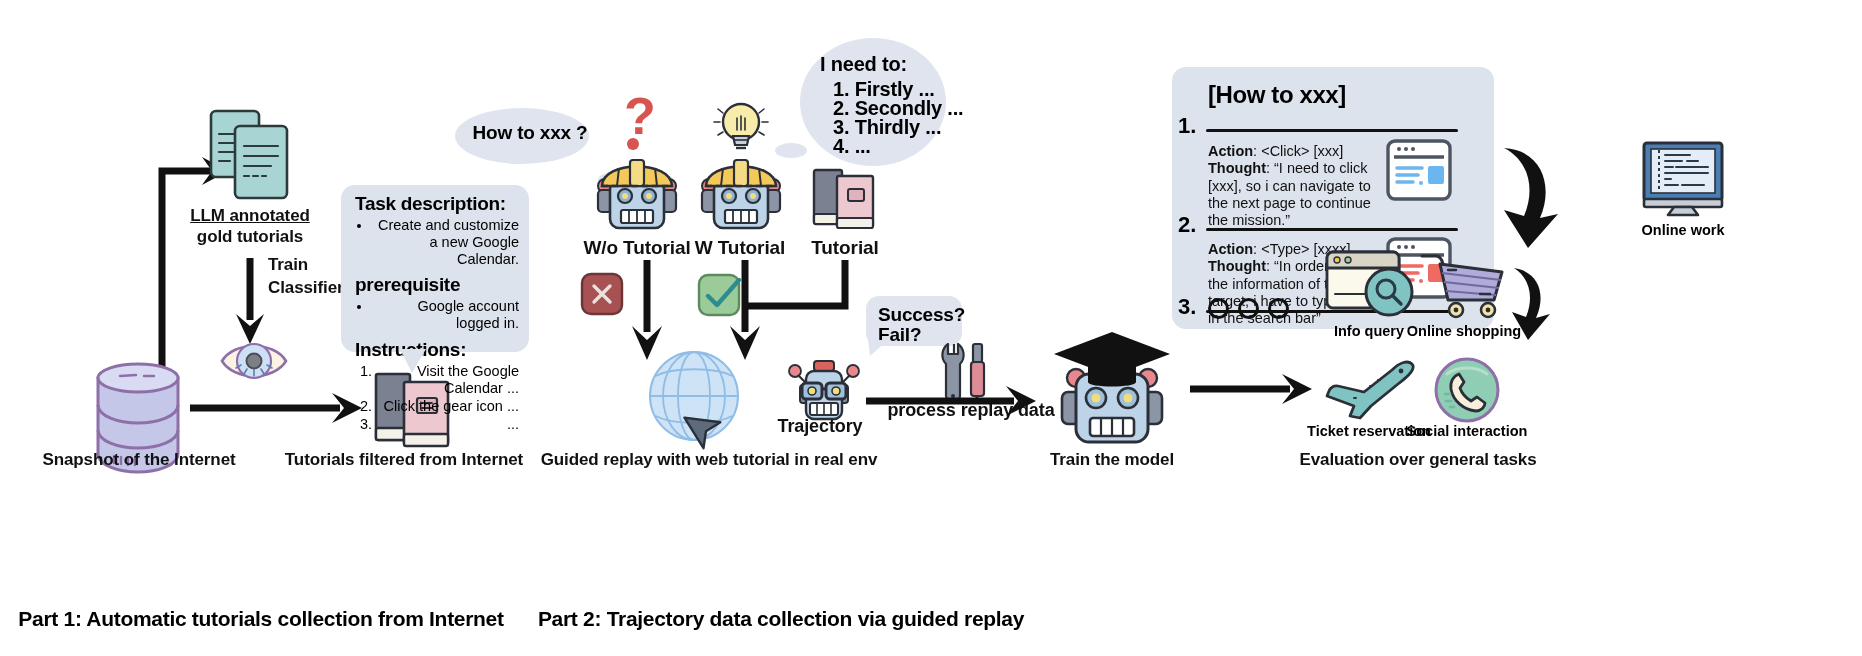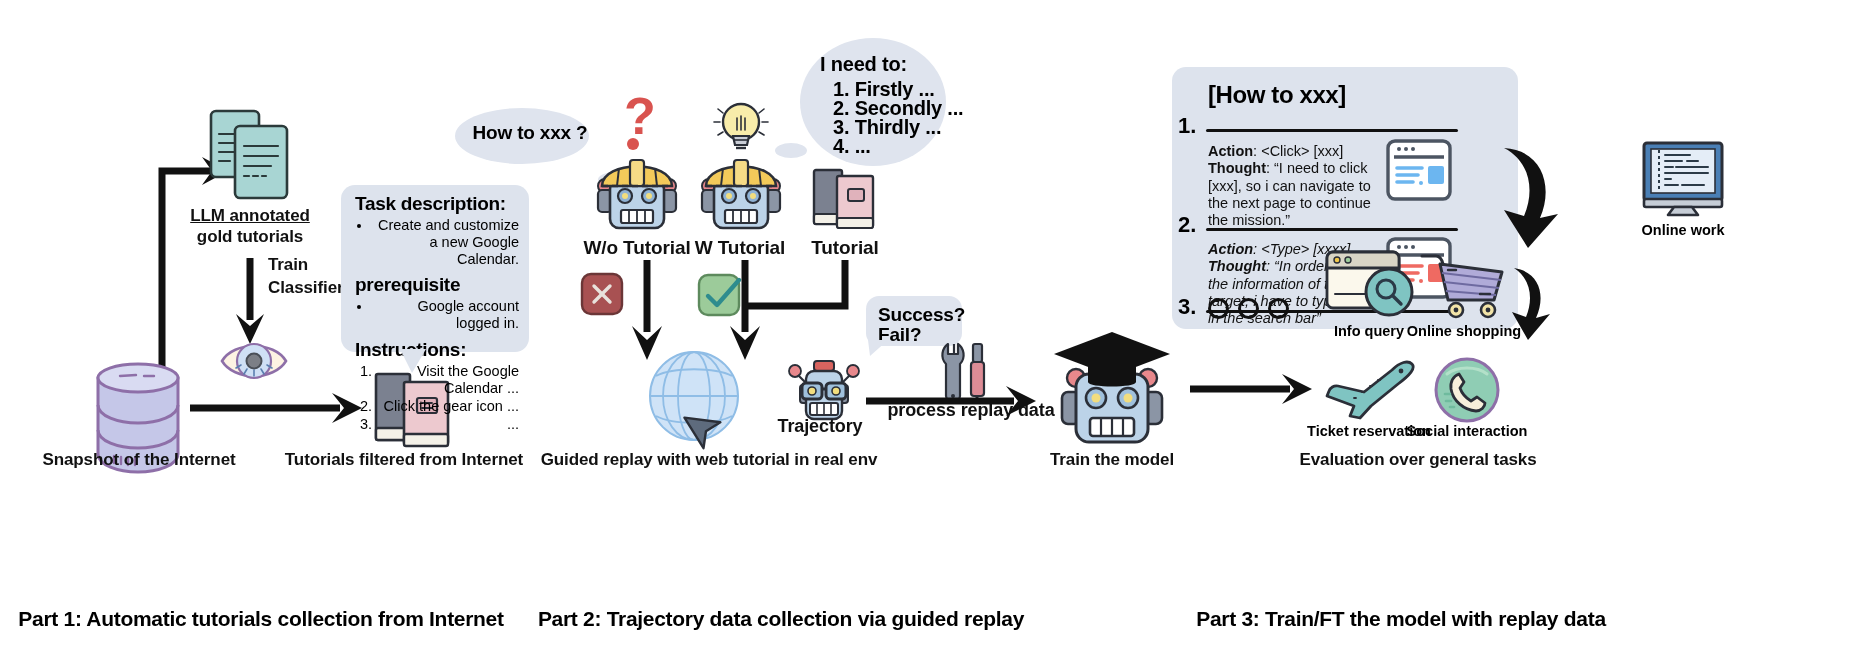--- a/index.html
+++ b/index.html
@@ -309,21 +309,21 @@
   </svg>
   <div class="lbl c" style="left:971px;top:400px;font-size:18px;">process replay data</div>
 
   <svg class="abs" style="left:866px;top:390px;width:180px;height:22px">
     <path d="M0,11 L148,11" stroke="#111" stroke-width="7" fill="none"></path>
     <path d="M140,-4 L170,11 L140,26 L152,11 Z" fill="#111"></path>
   </svg>
 
   <div class="partcap" style="left:781px;top:607px;">Part 2: Trajectory data collection via guided replay</div>
 
-  <div class="card" style="left:1172px;top:67px;width:322px;height:262px;padding-left:24px;">
+  <div class="card" style="left:1172px;top:67px;width:322px;height:262px;">
     <div class="howto">
       <div class="ht-title">[How to xxx]</div>
 
       <div class="stepnum" style="left:6px;top:46px;">1.</div>
       <div class="hr" style="left:34px;top:62px;width:252px;"></div>
       <div class="stepbody" style="left:36px;top:76px;width:176px;">
         <span style="font-weight:bold">Action</span><span>: &lt;Click&gt; [xxx]</span><br>
         <span style="font-weight:bold">Thought</span><span>: “I need to click [xxx], so i can navigate to the next page to continue the mission.”</span>
       </div>
       <svg class="abs" style="left:214px;top:72px;width:66px;height:62px" viewBox="0 0 66 62">
@@ -338,21 +338,21 @@
         <g stroke="#6cb6f0" stroke-width="3.6" stroke-linecap="round">
           <line x1="11" y1="29" x2="36" y2="29"></line>
             <line x1="11" y1="36" x2="32" y2="36"></line>
             <line x1="11" y1="43" x2="27" y2="43"></line>
         </g>
         <circle cx="35" cy="44" r="2" fill="#6cb6f0"></circle>
       </svg>
 
       <div class="stepnum" style="left:6px;top:145px;">2.</div>
       <div class="hr" style="left:34px;top:161px;width:252px;"></div>
-      <div class="stepbody" style="left:36px;top:174px;width:176px;font-style:italic;">
+      <div class="stepbody" style="left:36px;top:174px;width:176px;">
         <span style="font-weight:bold">Action</span><span>: &lt;Type&gt; [xxxx]</span><br>
         <span style="font-weight:bold">Thought</span><span>: “In order to find the information of the target, i have to type [xxxx] in the search bar”</span>
       </div>
       <svg class="abs" style="left:214px;top:170px;width:66px;height:62px" viewBox="0 0 66 62">
         <rect x="2" y="2" width="62" height="58" rx="7" fill="#fff" stroke="#4c5562" stroke-width="3.4"></rect>
         <line x1="8" y1="18" x2="58" y2="18" stroke="#4c5562" stroke-width="3.4"></line>
         <g fill="#4c5562">
             <circle cx="13" cy="10" r="2"></circle>
             <circle cx="20" cy="10" r="2"></circle>
             <circle cx="27" cy="10" r="2"></circle>
@@ -486,15 +486,14 @@
     <g stroke="#6fbb9e" stroke-width="2.6" stroke-linecap="round">
       <line x1="12" y1="38" x2="17" y2="38"></line>
         <line x1="13" y1="45" x2="18" y2="45"></line>
         <line x1="17" y1="51" x2="21" y2="51"></line>
     </g>
   </svg>
   <div class="smicon-cap" style="left:1467px;top:423px;">Social interaction</div>
 
   <div class="lbl c" style="left:1418px;top:450px;">Evaluation over general tasks</div>
 
-  <div class="partcap" style="left:1401px;top:607px;">Part 3: Train/FT the model with replay data</div>
 
 </div>
 
 </body></html>

